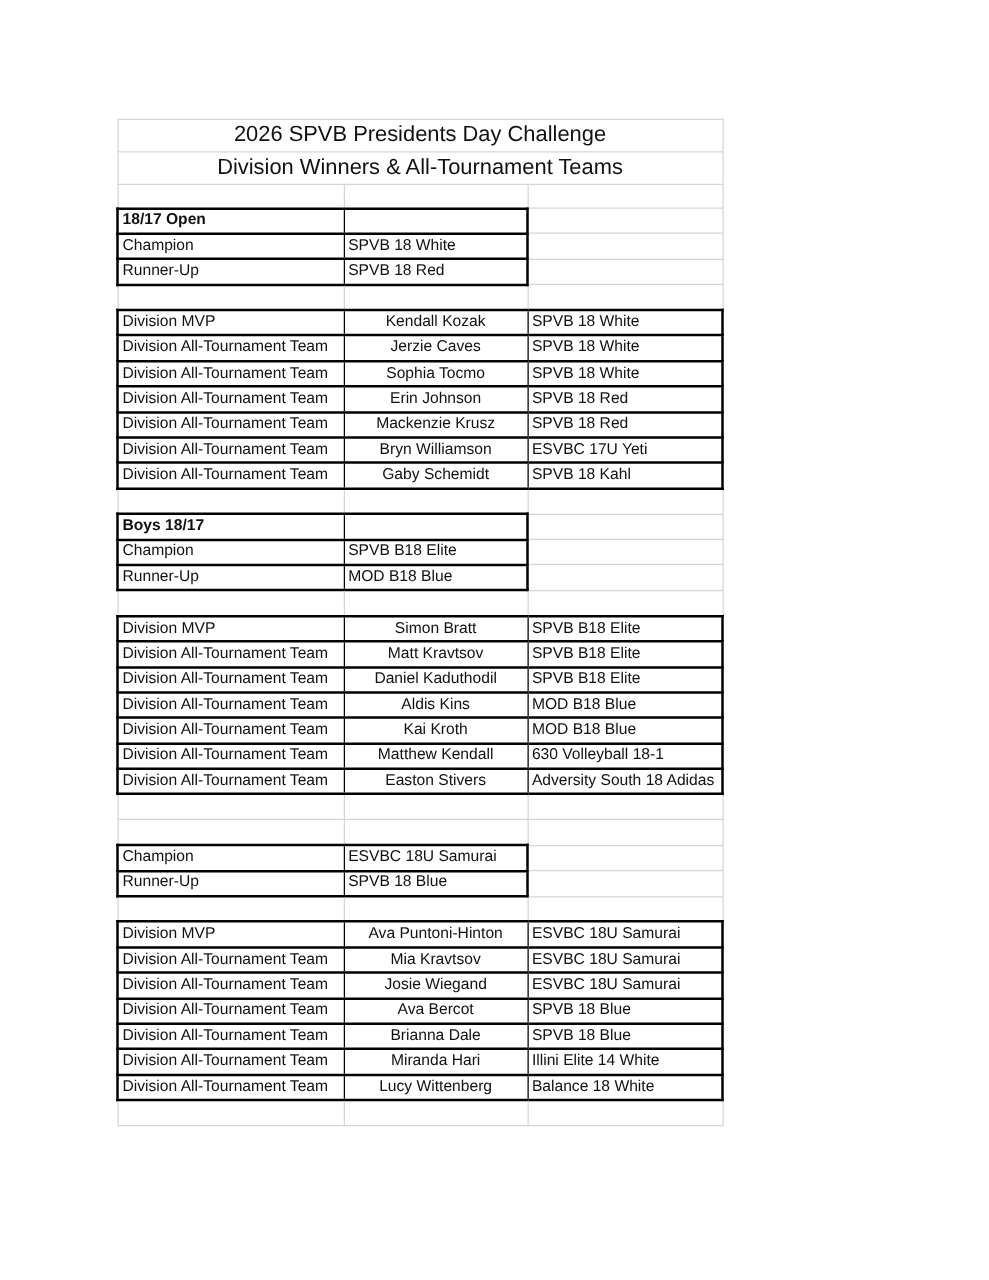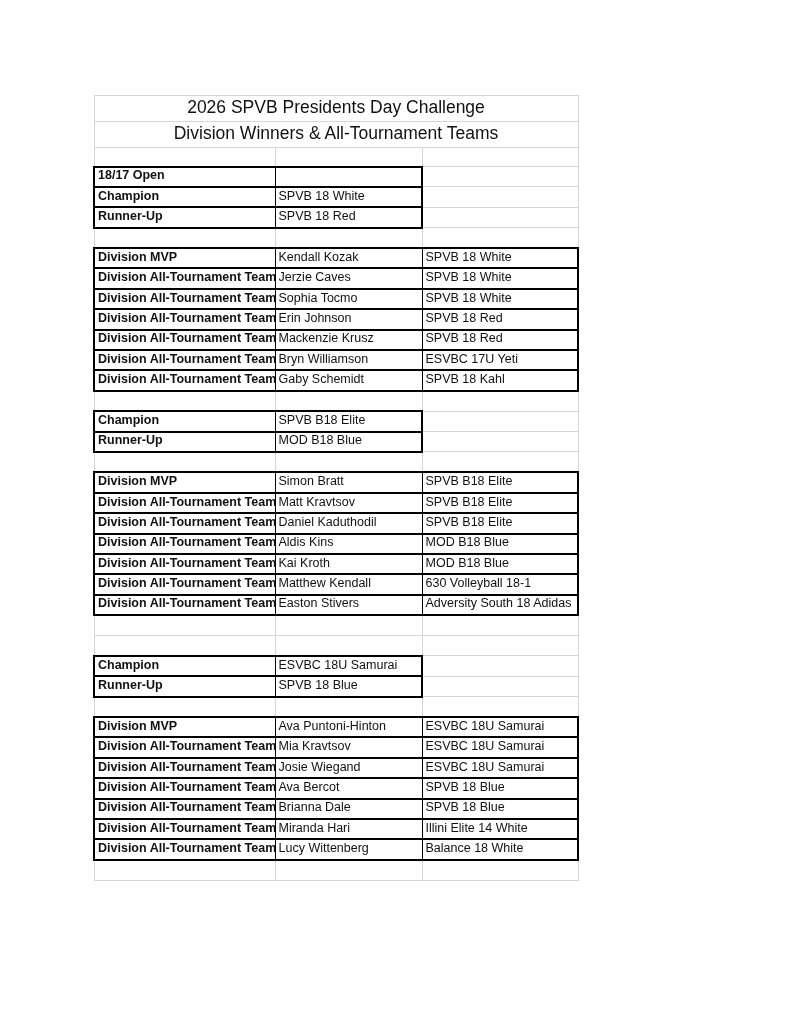--- a/index.html
+++ b/index.html
@@ -48,23 +48,23 @@
   tr.row-title { height: 26px; }
   tr.row-spacer_small { height: 19px; }
   tr.row-section, tr.row-result, tr.row-award, tr.row-spacer { height: 20.4px; padding-left: 39px; }
   td.title-cell {
     text-align: center;
     font-size: 17.5px;
     vertical-align: middle;
     padding-bottom: 2px;
   }
   .bk  { border: 2px solid var(--border); }
-  .bk-r1 { border-right-width: 1px; font-weight: bold; }
+  .bk-r1 { border-right-width: 1px; }
   .bk-l1 { border-left-width: 1px; }
-  .bk-lr1 { border-left-width: 1px; border-right-width: 1px; }
+  .bk-lr1 { border-left-width: 1px; border-right-width: 1px; text-align: center; }
   .bold { font-weight: bold; }
 </style>
 </head>
 <body>
 
 <div class="sheet">
   <table class="results">
     <colgroup>
       <col class="c1">
         <col class="c2">
@@ -135,20 +135,25 @@
         <tr class="row-award">
           <td class="bk bk-r1">Division All-Tournament Team</td>
           <td class="bk bk-lr1">Gaby Schemidt</td>
           <td class="bk bk-l1">SPVB 18 Kahl</td>
         </tr>
         <tr class="row-spacer">
           <td></td>
           <td></td>
           <td></td>
         </tr>
+        <tr class="row-section">
+          <td class="bk bk-r1 bold">Boys 18/17</td>
+          <td class="bk bk-l1"></td>
+          <td></td>
+        </tr>
         <tr class="row-result">
           <td class="bk bk-r1">Champion</td>
           <td class="bk bk-l1">SPVB B18 Elite</td>
           <td></td>
         </tr>
         <tr class="row-result">
           <td class="bk bk-r1">Runner-Up</td>
           <td class="bk bk-l1">MOD B18 Blue</td>
           <td></td>
         </tr>

